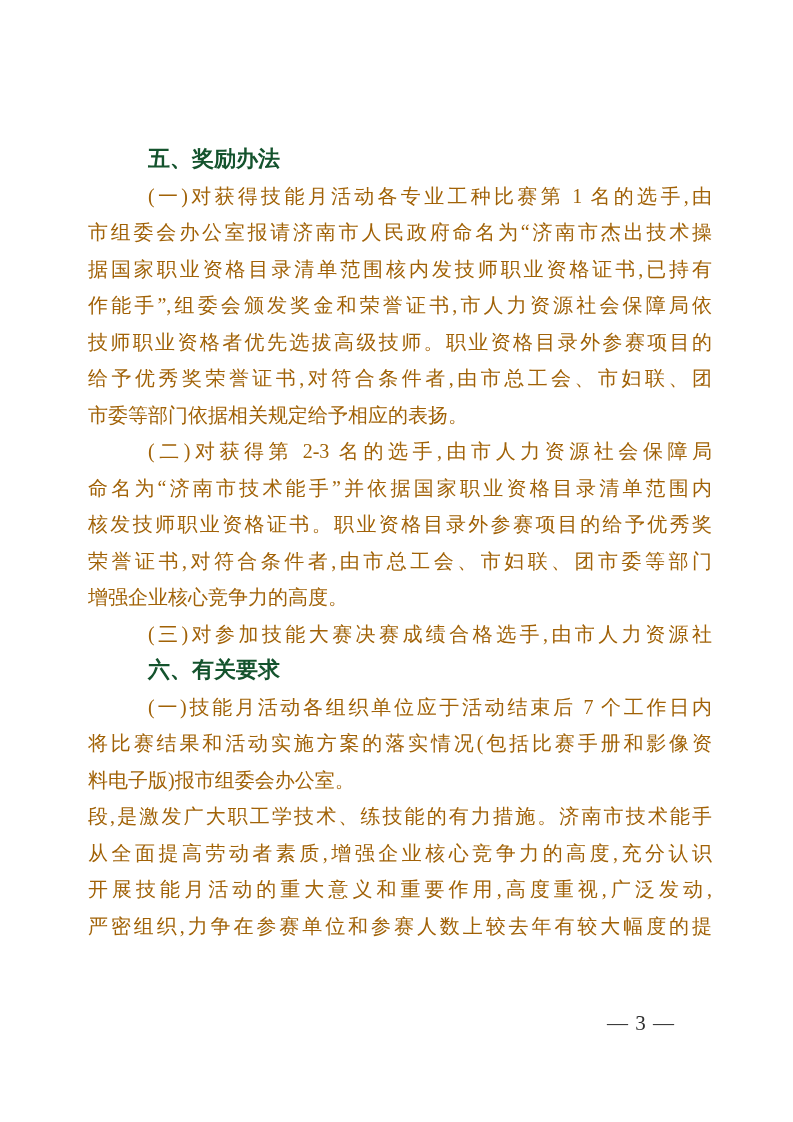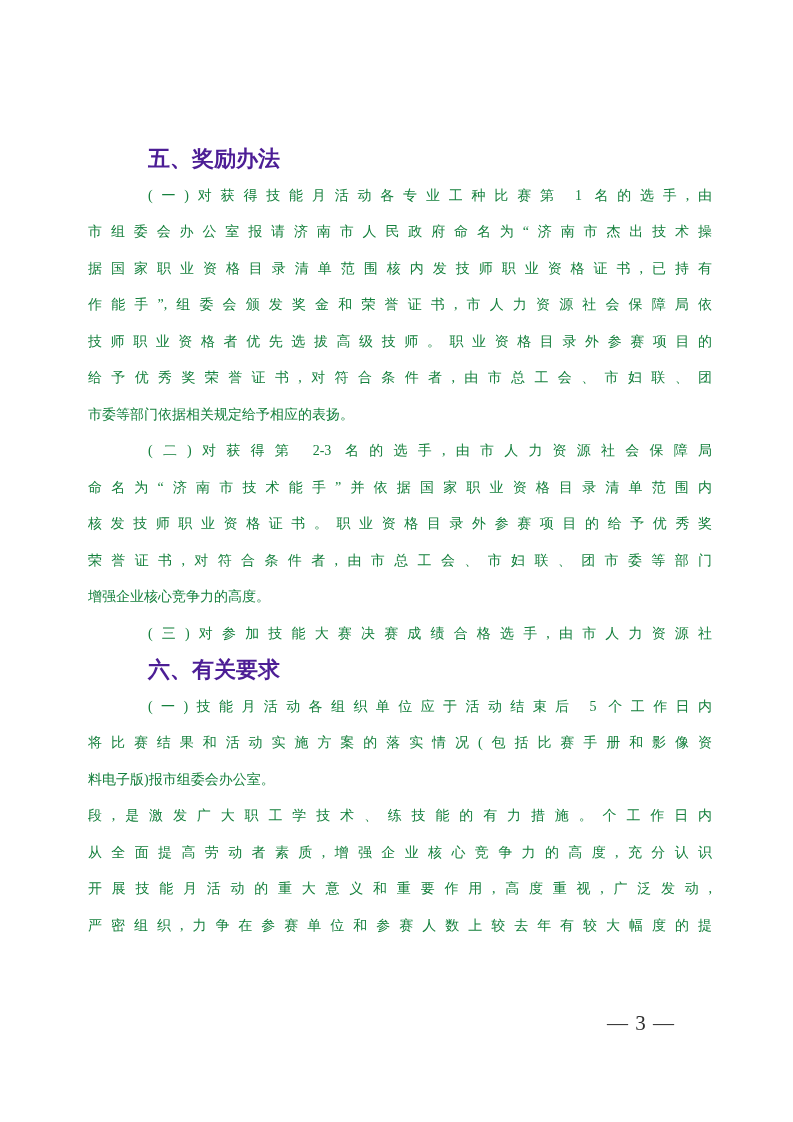--- a/index.html
+++ b/index.html
@@ -19,42 +19,42 @@
     inset: 0;
     background: #ffffff;
   }
   .content {
     position: absolute;
     left: 88px;
     top: 141px;
     width: 624px;
   }
   .line {
-    font-size: 14px;
+    font-size: 20px;
     line-height: 36.5px;
     height: 36.5px;
-    color: #15803d;
+    color: #a16207;
     text-align: justify;
     text-align-last: justify;
     text-justify: inter-character;
     white-space: normal;
     overflow: hidden;
     font-family: Liberation Serif, serif;
   }
   .line.last {
     text-align-last: left;
   }
   .indent {
     text-indent: 60px;
   }
   .heading {
     font-family: "Liberation Sans", sans-serif;
     font-weight: 700;
     font-size: 22px;
-    color: #4c1d95;
+    color: #14532d;
     text-align-last: left;
   }
   .page-footer {
     position: absolute;
     top: 1008px;
     right: 118px;
     font-size: 21px;
     line-height: 30px;
     color: #2f2f2f;
     letter-spacing: 1px;
@@ -79,25 +79,25 @@
     <div class="line indent">(二)对获得第 2-3 名的选手,由市人力资源社会保障局</div>
     <div class="line">命名为“济南市技术能手”并依据国家职业资格目录清单范围内</div>
     <div class="line">核发技师职业资格证书。职业资格目录外参赛项目的给予优秀奖</div>
     <div class="line">荣誉证书,对符合条件者,由市总工会、市妇联、团市委等部门</div>
     <div class="line last">增强企业核心竞争力的高度。</div>
 
     <div class="line indent">(三)对参加技能大赛决赛成绩合格选手,由市人力资源社</div>
 
     <div class="line heading indent">六、有关要求</div>
 
-    <div class="line indent">(一)技能月活动各组织单位应于活动结束后 5 个工作日内</div>
+    <div class="line indent">(一)技能月活动各组织单位应于活动结束后 7 个工作日内</div>
     <div class="line">将比赛结果和活动实施方案的落实情况(包括比赛手册和影像资</div>
     <div class="line last">料电子版)报市组委会办公室。</div>
 
-    <div class="line">段,是激发广大职工学技术、练技能的有力措施。个工作日内</div>
+    <div class="line">段,是激发广大职工学技术、练技能的有力措施。济南市技术能手</div>
     <div class="line">从全面提高劳动者素质,增强企业核心竞争力的高度,充分认识</div>
     <div class="line">开展技能月活动的重大意义和重要作用,高度重视,广泛发动,</div>
     <div class="line">严密组织,力争在参赛单位和参赛人数上较去年有较大幅度的提</div>
 
   </div>
 
   <div class="page-footer">— 3 —</div>
 </div>
 
 </body></html>

